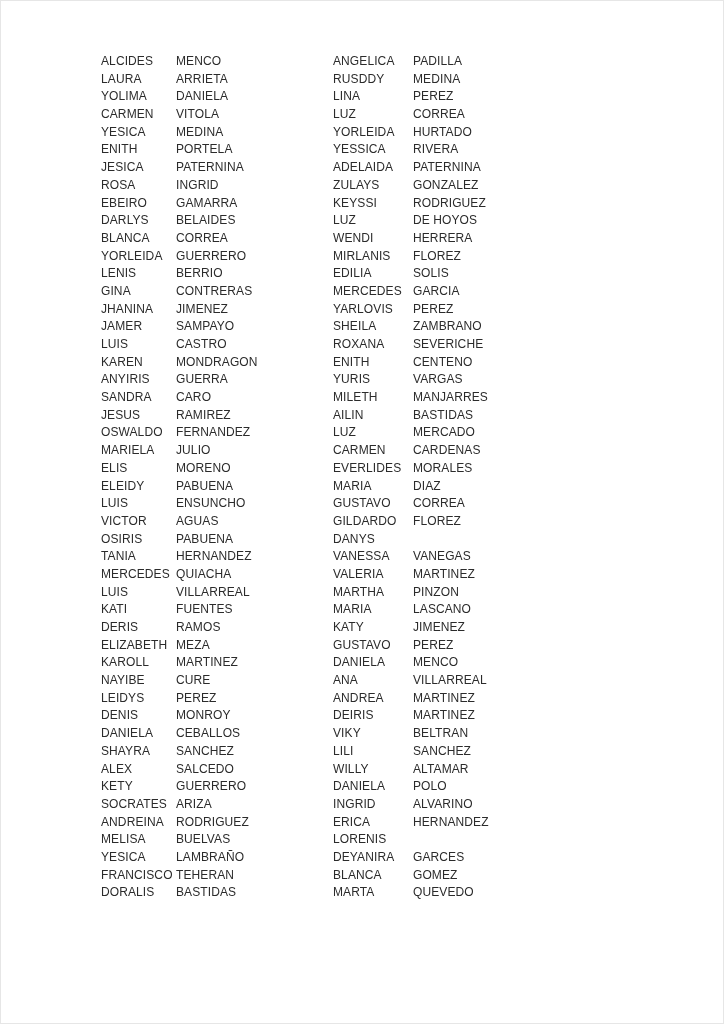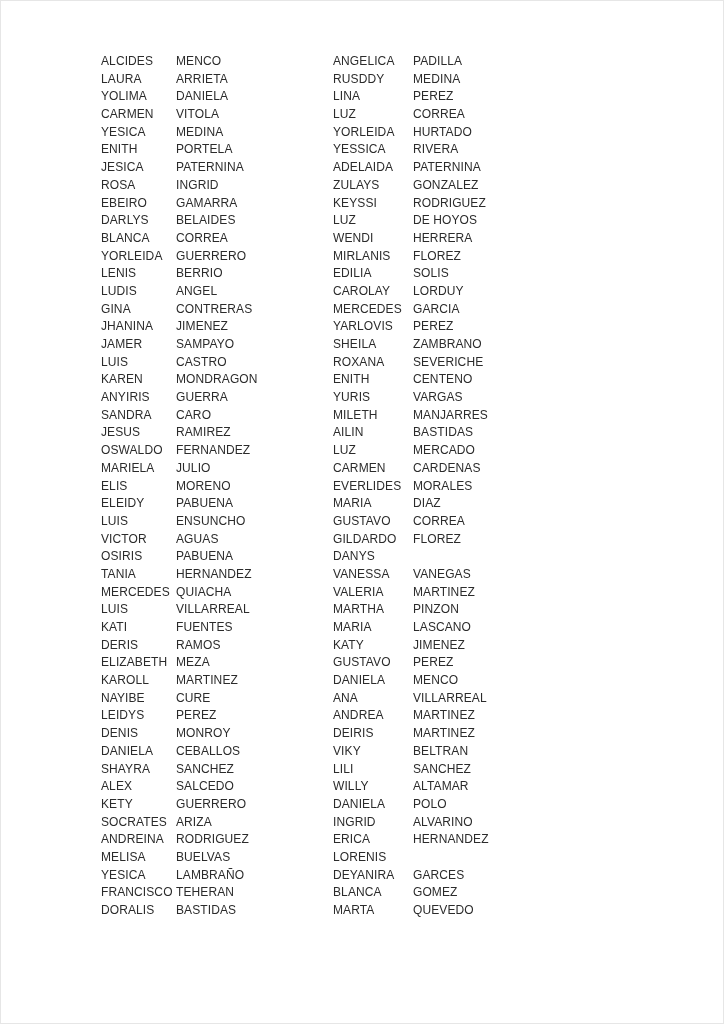--- a/index.html
+++ b/index.html
@@ -115,26 +115,20 @@
     <span class="cell">MIRLANIS</span>
     <span class="cell">FLOREZ</span>
   </div>
       <div class="name-row">
     <span class="cell">LENIS</span>
     <span class="cell">BERRIO</span>
     <span class="cell">EDILIA</span>
     <span class="cell">SOLIS</span>
   </div>
       <div class="name-row">
-    <span class="cell">LUDIS</span>
-    <span class="cell">ANGEL</span>
-    <span class="cell">CAROLAY</span>
-    <span class="cell">LORDUY</span>
-  </div>
-      <div class="name-row">
     <span class="cell">GINA</span>
     <span class="cell">CONTRERAS</span>
     <span class="cell">MERCEDES</span>
     <span class="cell">GARCIA</span>
   </div>
       <div class="name-row">
     <span class="cell">JHANINA</span>
     <span class="cell">JIMENEZ</span>
     <span class="cell">YARLOVIS</span>
     <span class="cell">PEREZ</span>

